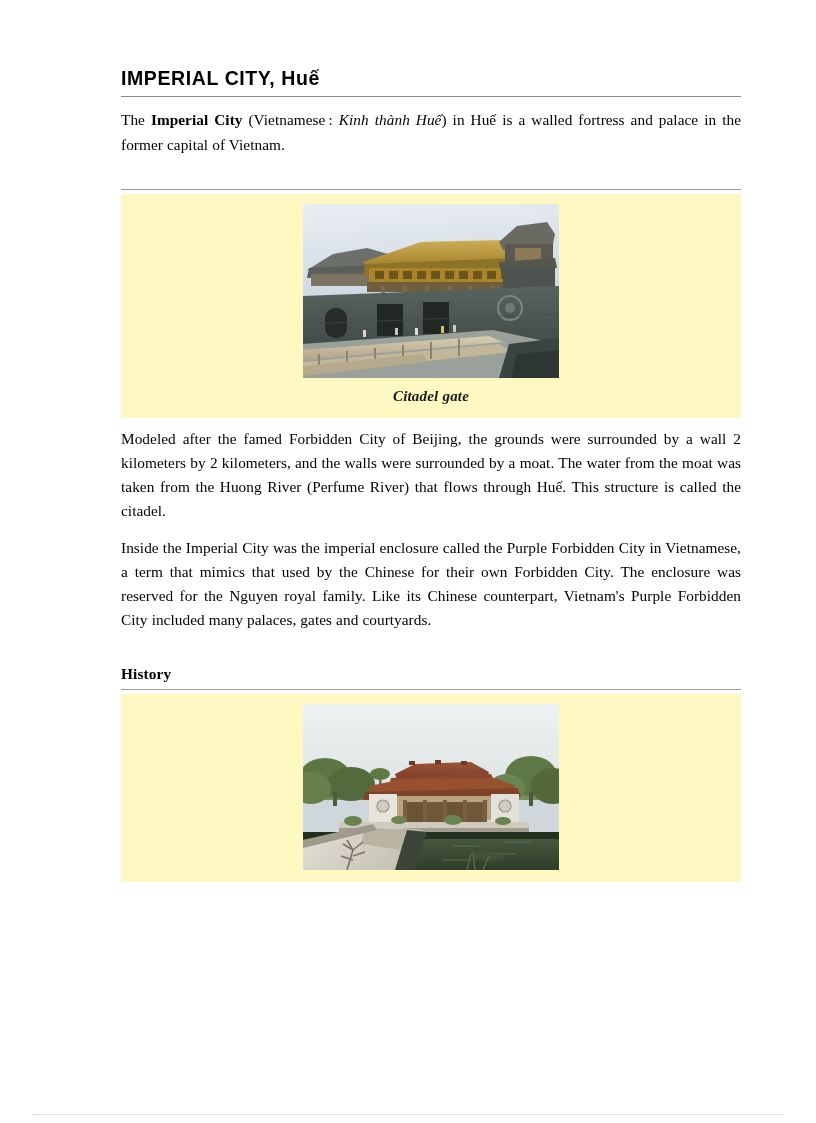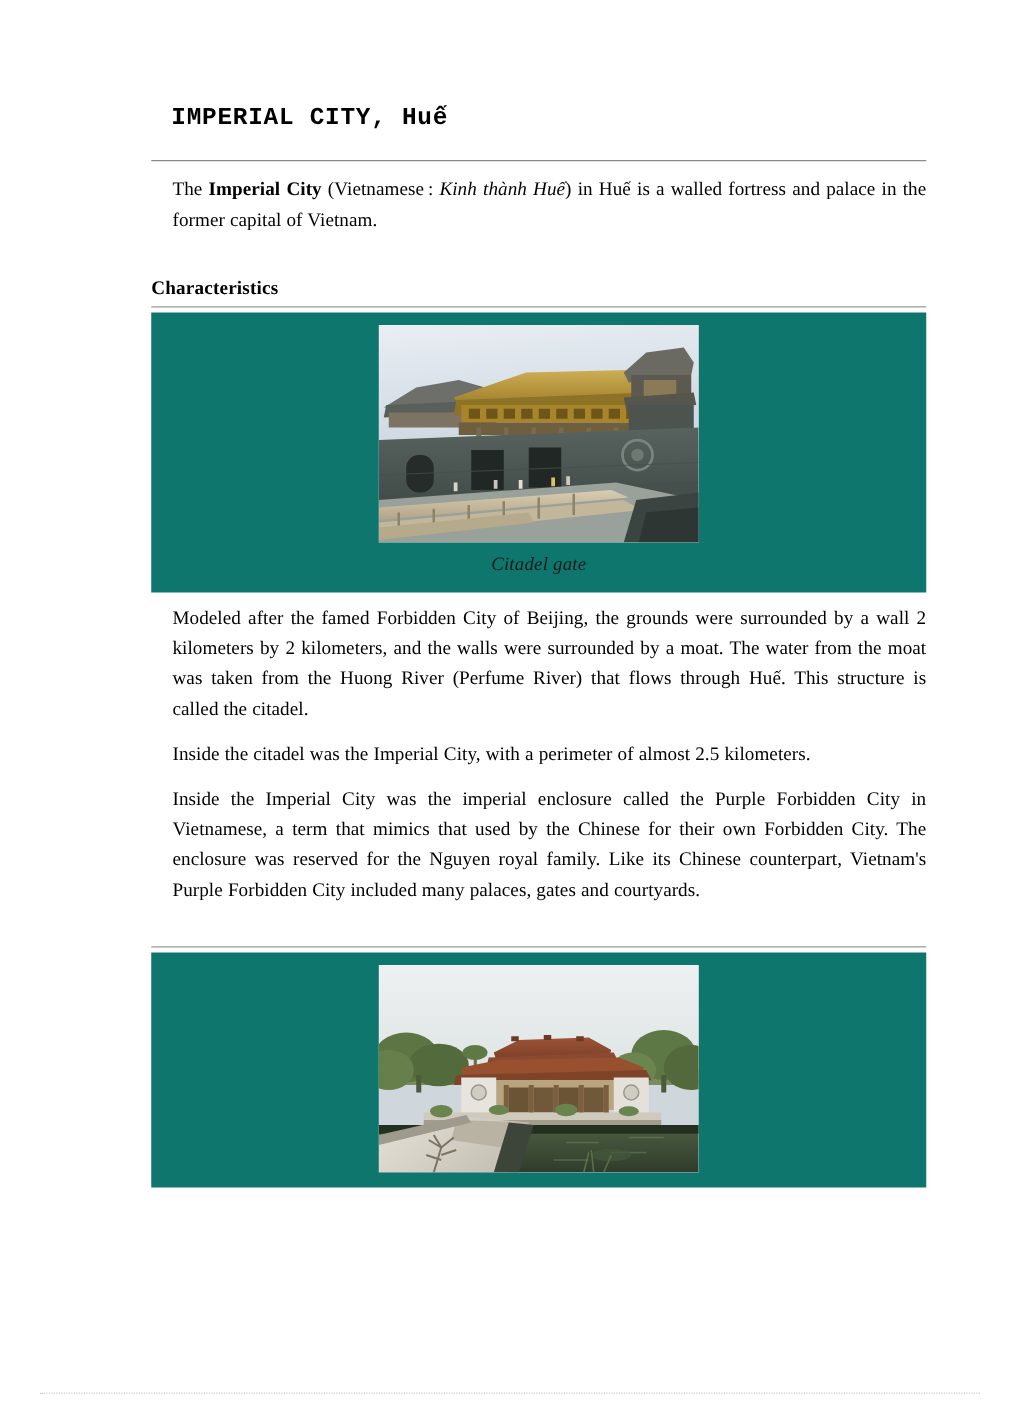--- a/index.html
+++ b/index.html
@@ -27,43 +27,43 @@
 
   .content {
     position: absolute;
     left: 121px;
     top: 66px;
     width: 620px;
   }
 
   
   .doc-title {
-    font-family: Liberation Mono, monospace;
+    font-family: Liberation Sans, sans-serif;
     font-weight: bold;
     font-size: 19.5px;
     letter-spacing: 0.6px;
     line-height: 1.25;
-    margin: 16px;
+    margin: 0;
     padding: 0 0 6px 0;
     color: #000;
     white-space: nowrap;
   }
   .rule-title {
     height: 0;
     border-top: 1.6px solid #8a8a8a;
     margin: 0 0 11px 0;
     width: 620px;
   }
 
   
   p.body {
     font-size: 15.3px;
     line-height: 24.2px;
     text-align: justify;
-    margin: 0 0 12px 17px;
+    margin: 0 0 12px 0;
     letter-spacing: 0.05px;
     word-spacing: 0.2px;
   }
   p.body:last-child { margin-bottom: 0; }
 
   .b { font-weight: bold; }
   .i { font-style: italic; }
 
   
   .section-head {
@@ -81,24 +81,25 @@
     margin: 0;
   }
 
   .gap-before-head { height: 20px; }
   .gap-after-rule  { height: 4px; }
   .gap-after-fig   { height: 9px; }
 
   
   .figure {
     width: 620px;
-    background: #0f766e;
+    background: #fef9c3;
     padding: 10px 0 12px 0;
     box-sizing: border-box;
     text-align: center;
+    font-weight: bold;
   }
   .figcaption {
     font-style: italic;
     font-size: 15px;
     line-height: 20px;
     text-align: center;
     color: #1a1a1a;
     padding-top: 8px;
     letter-spacing: 0.2px;
   }
@@ -128,21 +129,20 @@
 <div class="page">
 
   <div class="content">
 
     <h1 class="doc-title">IMPERIAL CITY, Huế</h1>
     <div class="rule-title"></div>
 
     <p class="body"><span>The </span><span class="b">Imperial City</span><span> (Vietnamese : </span><span class="i">Kinh thành Huế</span><span>) in Huế is a walled fortress and palace in the former capital of Vietnam.</span></p>
 
     <div class="gap-before-head"></div>
-    <h2 class="section-head">Characteristics</h2>
     <div class="rule-section"></div>
     <div class="gap-after-rule"></div>
 
     <div class="figure">
       <div class="photo">
         <svg width="256" height="174" viewBox="0 0 256 174" xmlns="http://www.w3.org/2000/svg">
           <defs>
             <linearGradient id="cg-sky" x1="0" y1="0" x2="0.25" y2="1">
               <stop offset="0%" stop-color="#e9eef3"></stop>
               <stop offset="100%" stop-color="#cfd9e2"></stop>
@@ -238,24 +238,24 @@
 
           <path d="M206 140 L256 134 L256 174 L196 174 Z" fill="#3a4441"></path>
           <path d="M214 150 L256 146 L256 174 L208 174 Z" fill="#2d3633"></path>
         </svg>
       </div>
       <div class="figcaption">Citadel gate</div>
     </div>
     <div class="gap-after-fig"></div>
 
     <p class="body">Modeled after the famed Forbidden City of Beijing, the grounds were surrounded by a wall 2 kilometers by 2 kilometers, and the walls were surrounded by a moat. The water from the moat was taken from the Huong River (Perfume River) that flows through Huế. This structure is called the citadel.</p>
-    <p class="body">Inside the citadel was the Imperial City, with a perimeter of almost 2.5 kilometers.</p>
     <p class="body">Inside the Imperial City was the imperial enclosure called the Purple Forbidden City in Vietnamese, a term that mimics that used by the Chinese for their own Forbidden City. The enclosure was reserved for the Nguyen royal family. Like its Chinese counterpart, Vietnam's Purple Forbidden City included many palaces, gates and courtyards.</p>
 
     <div class="gap-before-head"></div>
+    <h2 class="section-head">History</h2>
     <div class="rule-section"></div>
     <div class="gap-after-rule"></div>
 
     <div class="figure">
       <div class="photo">
         <svg width="256" height="166" viewBox="0 0 256 166" xmlns="http://www.w3.org/2000/svg">
           <defs>
             <linearGradient id="th-sky" x1="0" y1="0" x2="0" y2="1">
               <stop offset="0%" stop-color="#eef1f2"></stop>
               <stop offset="100%" stop-color="#dde3e3"></stop>

